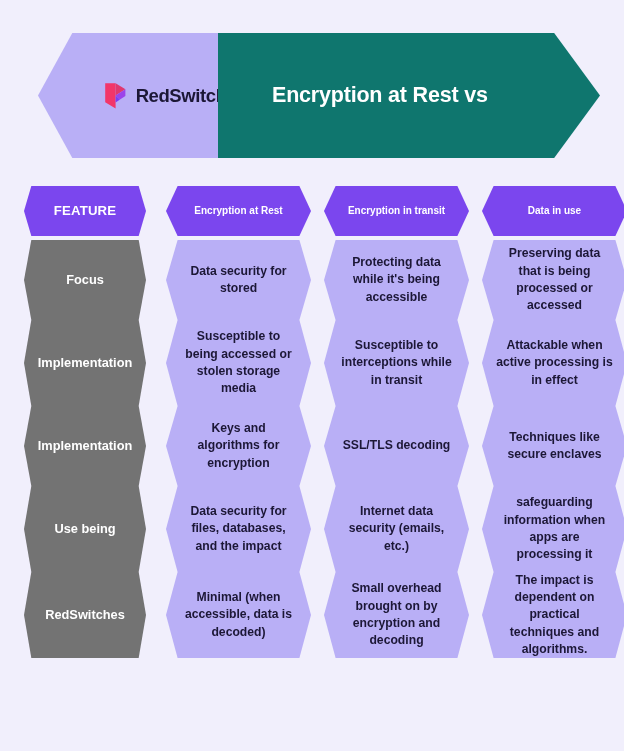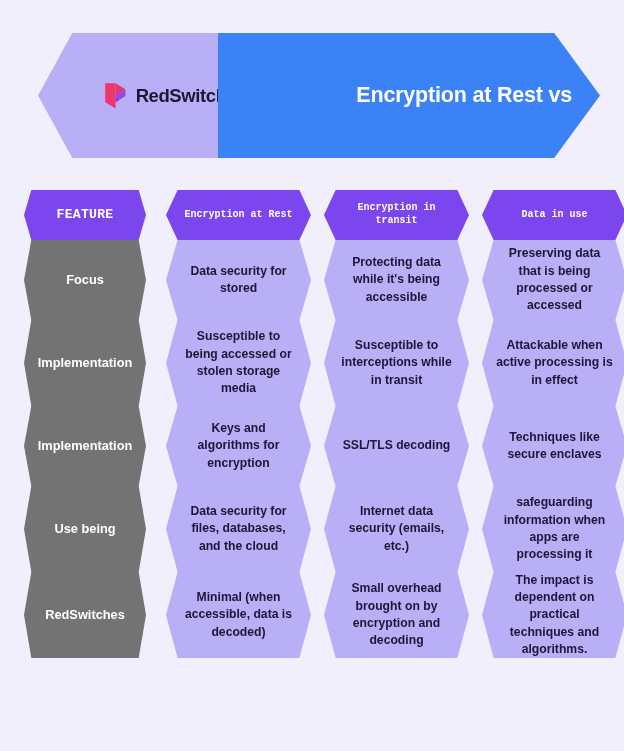--- a/index.html
+++ b/index.html
@@ -41,26 +41,26 @@
     display: flex;
     align-items: center;
     justify-content: center;
   }
   .banner-right {
     position: absolute;
     left: 180px;
     top: 0;
     width: 382px;
     height: 125px;
-    background: #3b82f6;
+    background: #0f766e;
     -webkit-clip-path: polygon(0% 0%, 88% 0%, 100% 50%, 88% 100%, 0% 100%);
     clip-path: polygon(0% 0%, 88% 0%, 100% 50%, 88% 100%, 0% 100%);
     display: flex;
     align-items: center;
-    justify-content: flex-end;
+    justify-content: flex-start;
   }
   .banner-title {
     color: #ffffff;
     font-size: 21.5px;
     font-weight: bold;
     line-height: 1.45;
     text-align: center;
     letter-spacing: -0.2px;
     padding-left: 54px;
     padding-right: 28px;
@@ -123,21 +123,21 @@
     clip-path: polygon(6% 0%, 94% 0%, 100% 50%, 94% 100%, 6% 100%, 0% 50%);
   }
 
   
   .col-0 { width: 122px; flex: 0 0 122px; margin-right: 20px; }
   .col-1 { width: 145px; flex: 0 0 145px; margin-right: 13px; }
   .col-2 { width: 145px; flex: 0 0 145px; margin-right: 13px; }
   .col-3 { width: 145px; flex: 0 0 145px; }
 
   
-  .header-row { height: 54px; align-items: flex-end; font-family: Liberation Mono, monospace; }
+  .header-row { height: 54px; align-items: flex-start; }
   .header-row .cell {
     height: 50px;
     background: #7b46ee;
     color: #ffffff;
     font-size: 10px;
     font-weight: bold;
     line-height: 1.28;
     padding: 0 10px;
   }
   .header-row .col-0 { font-size: 13.2px; letter-spacing: 0.2px; }
@@ -216,21 +216,21 @@
 
     <div class="row data-row row-h-80">
       <div class="cell hex-narrow col-0 feature-cell">Implementation</div>
       <div class="cell hex col-1 value-cell">Keys and algorithms for encryption</div>
       <div class="cell hex col-2 value-cell">SSL/TLS decoding</div>
       <div class="cell hex col-3 value-cell">Techniques like secure enclaves</div>
     </div>
 
     <div class="row data-row row-h-86">
       <div class="cell hex-narrow col-0 feature-cell">Use being</div>
-      <div class="cell hex col-1 value-cell">Data security for files, databases, and the cloud</div>
+      <div class="cell hex col-1 value-cell">Data security for files, databases, and the impact</div>
       <div class="cell hex col-2 value-cell">Internet data security (emails, etc.)</div>
       <div class="cell hex col-3 value-cell">safeguarding information when apps are processing it</div>
     </div>
 
     <div class="row data-row row-h-86">
       <div class="cell hex-narrow col-0 feature-cell">RedSwitches</div>
       <div class="cell hex col-1 value-cell">Minimal (when accessible, data is decoded)</div>
       <div class="cell hex col-2 value-cell">Small overhead brought on by encryption and decoding</div>
       <div class="cell hex col-3 value-cell">The impact is dependent on practical techniques and algorithms.</div>
     </div>

